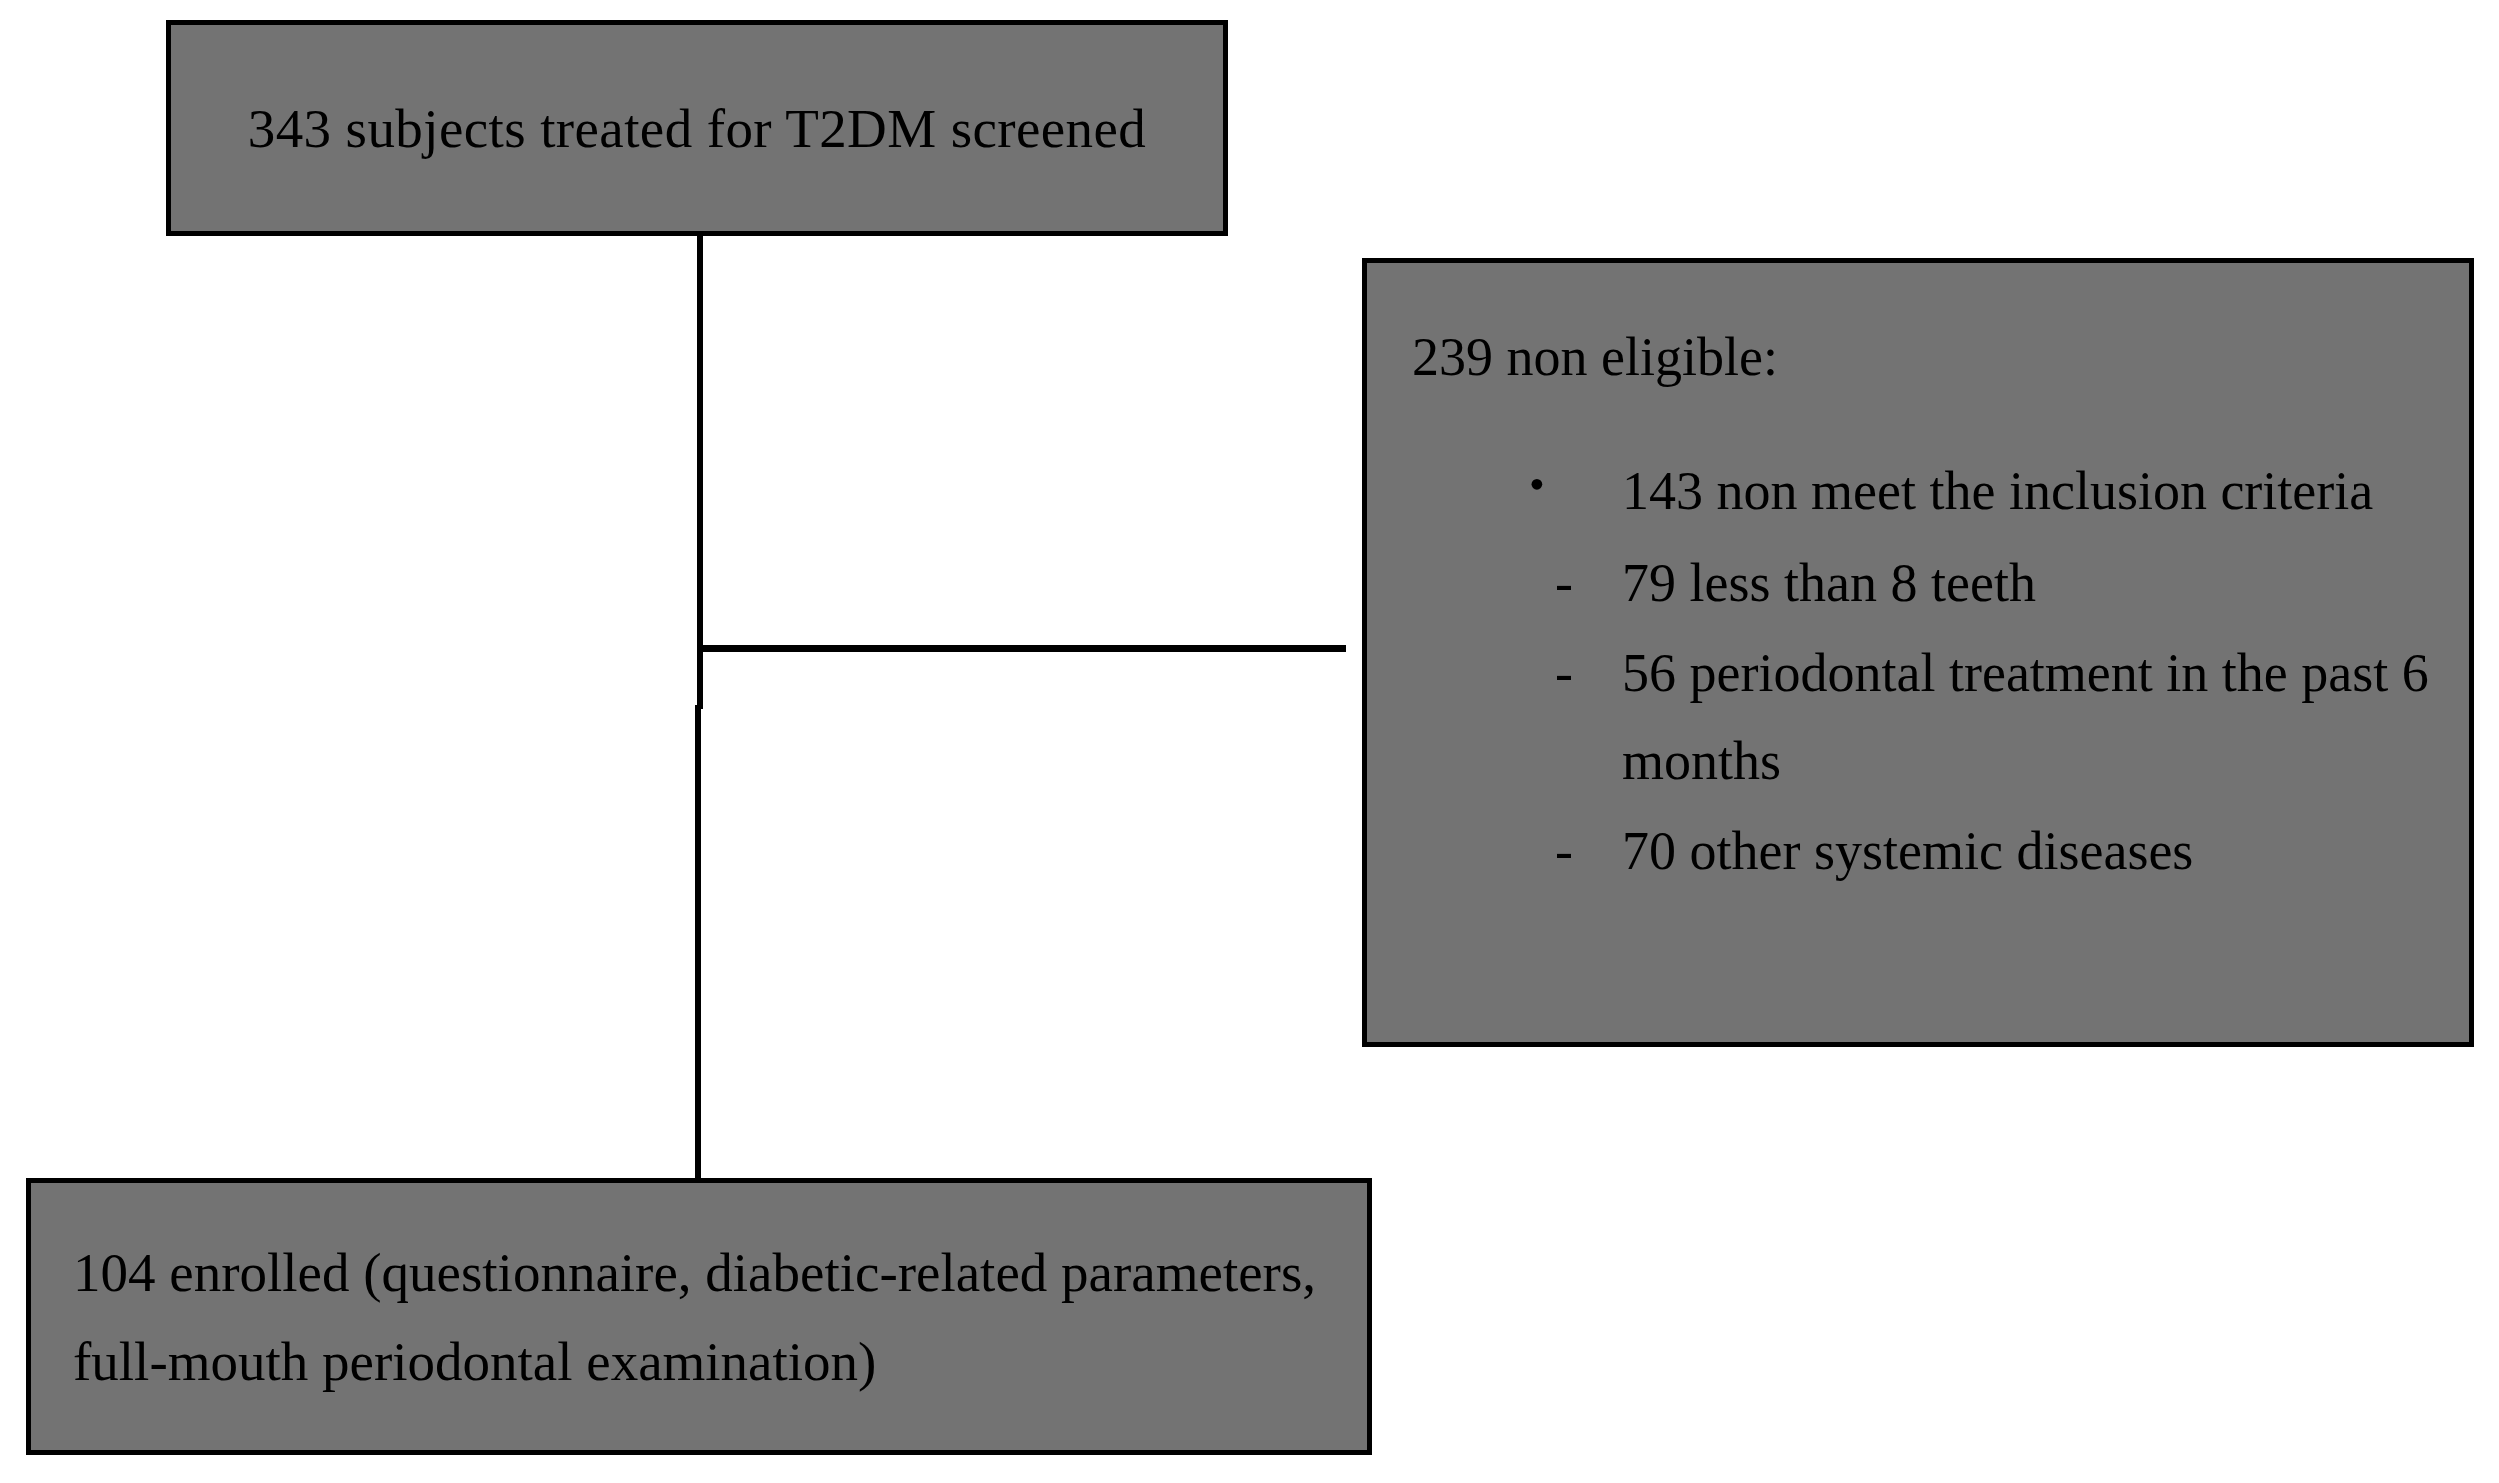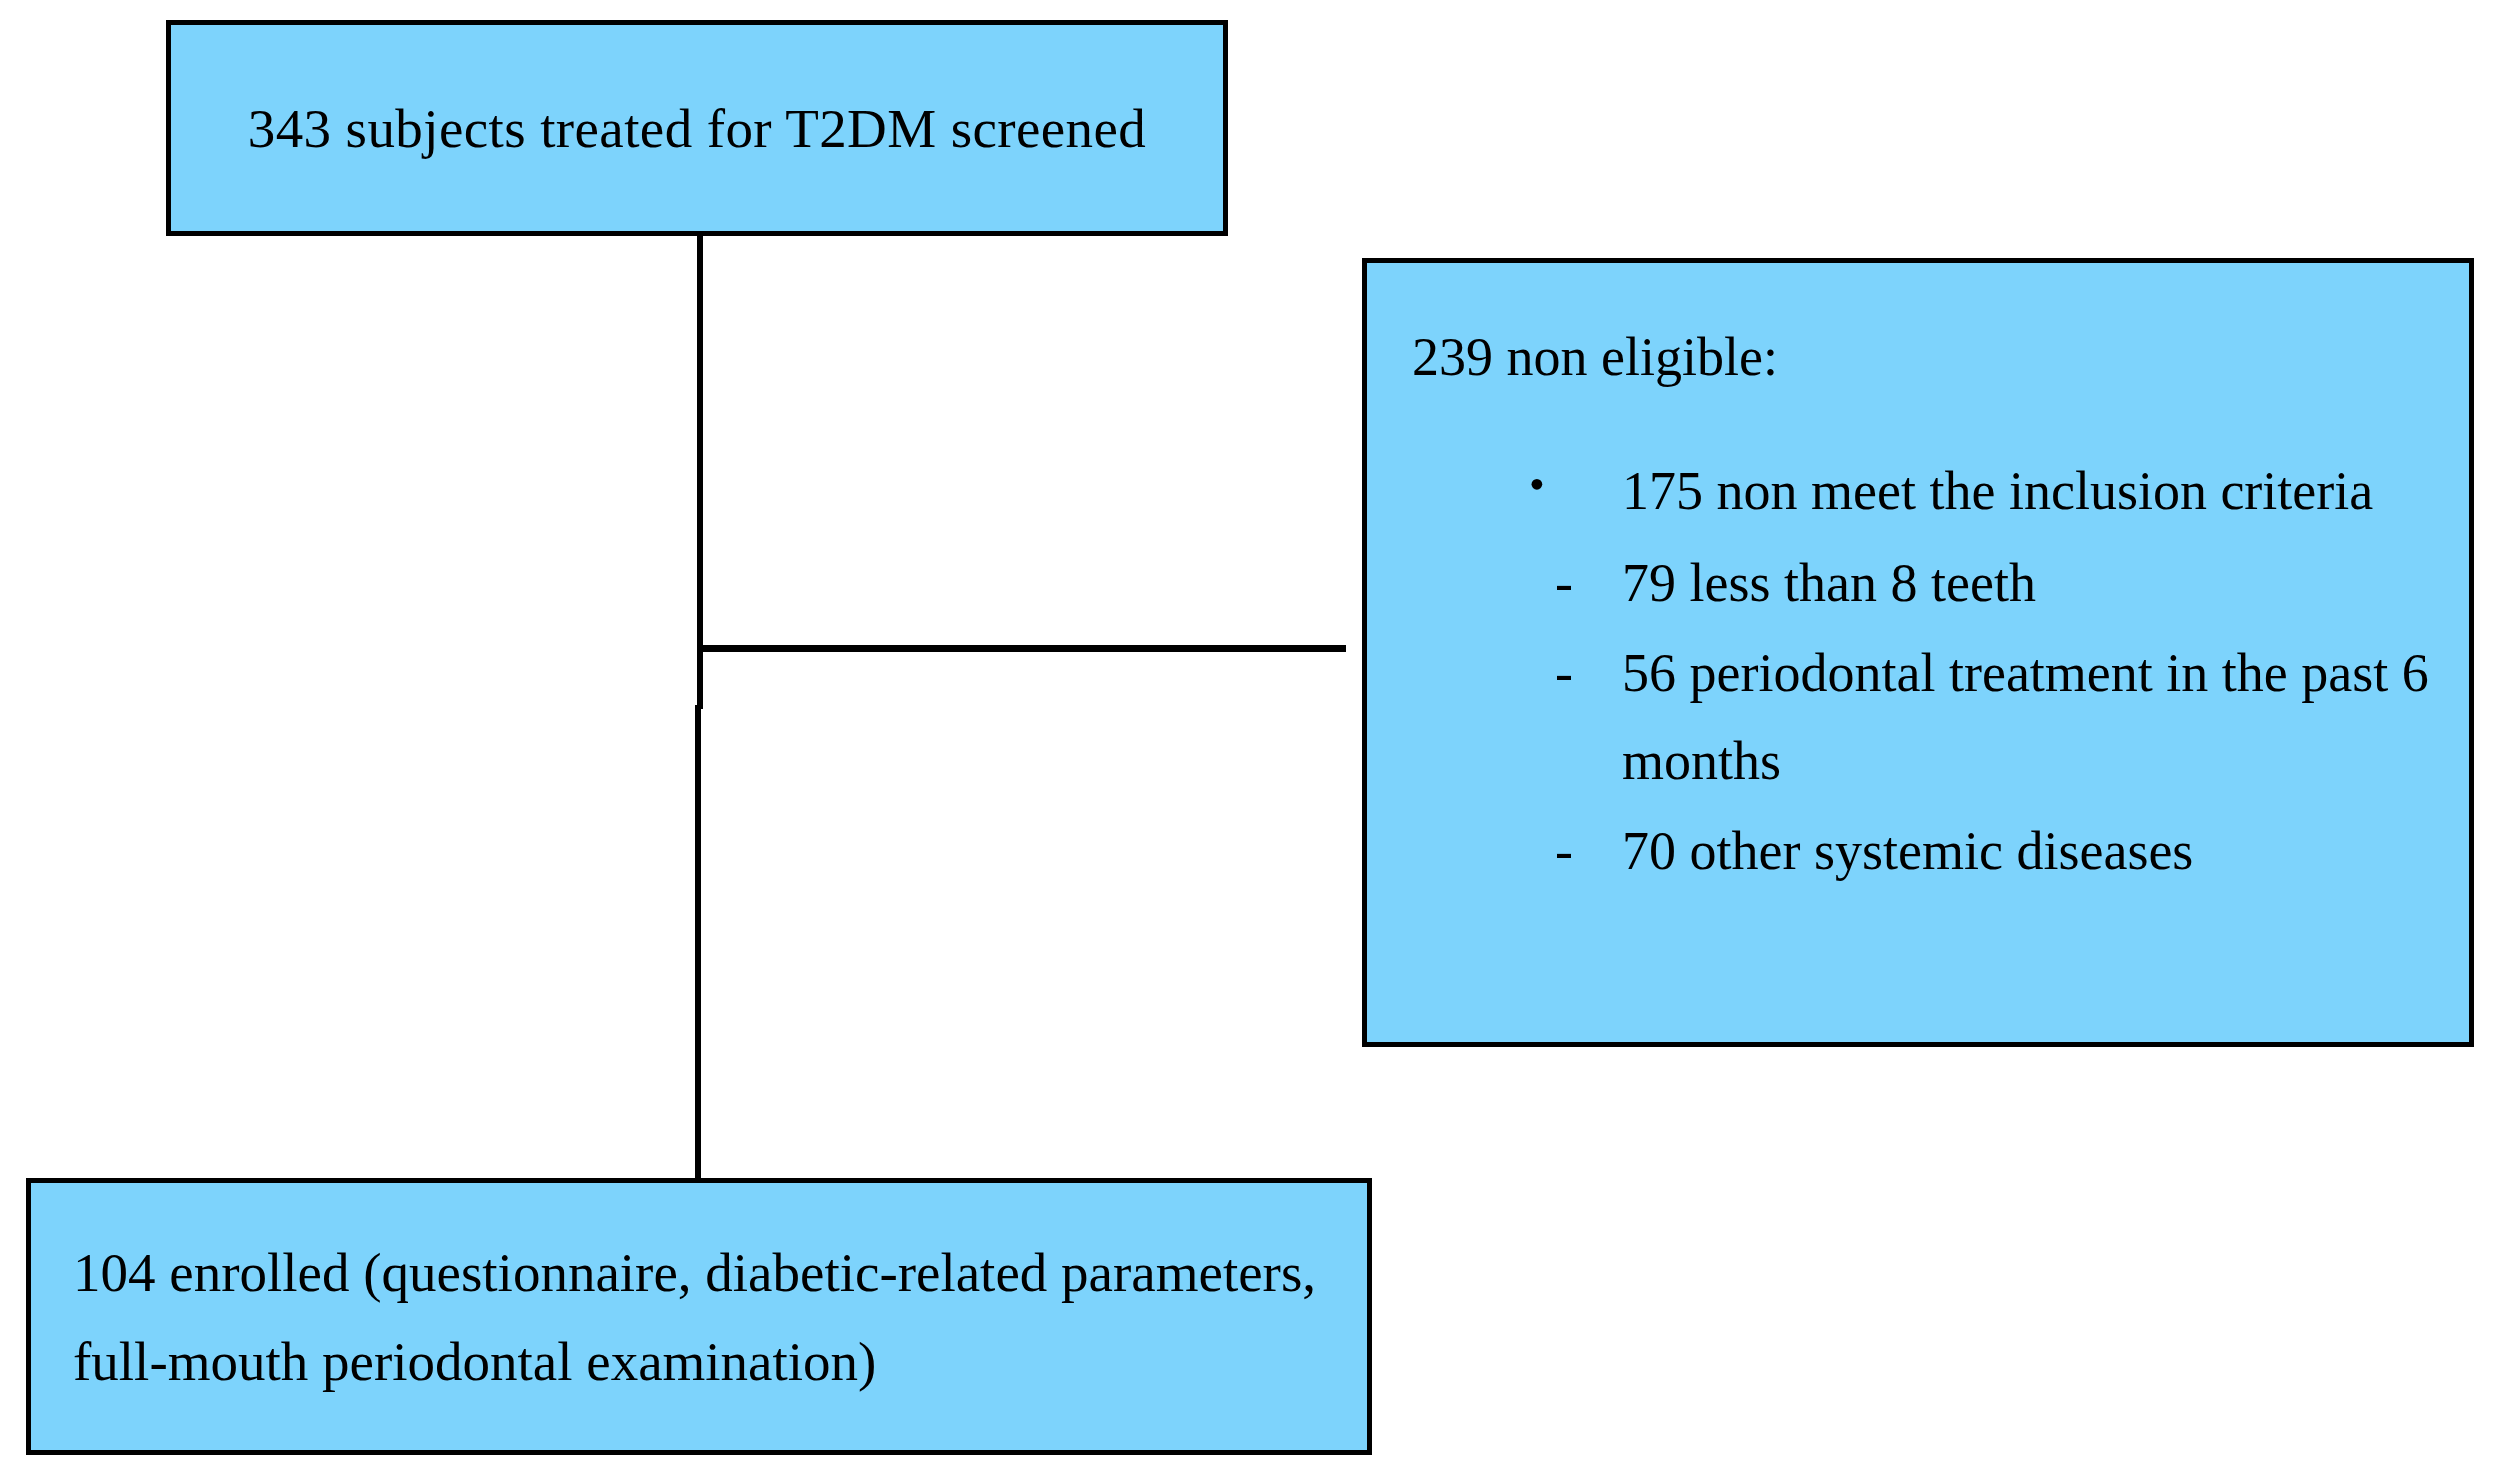--- a/index.html
+++ b/index.html
@@ -15,21 +15,21 @@
     font-family: "Liberation Serif", "DejaVu Serif", serif;
     color: #000000;
     overflow: hidden;
   }
 
   
   .box {
     position: absolute;
     box-sizing: border-box;
     border: 5px solid #000000;
-    background: #7dd3fc;
+    background: #737373;
   }
 
   #box-screened {
     left: 166px;
     top: 19.5px;
     width: 1062px;
     height: 216px;
   }
   #box-screened .box-text {
     position: absolute;
@@ -150,21 +150,21 @@
 
   <div class="box" id="box-screened">
     <div class="box-text">343 subjects treated for T2DM screened</div>
   </div>
 
   <div class="box" id="box-noneligible">
     <div class="heading">239 non eligible:</div>
 
     <div class="bullet-row">
       <span class="marker disc">•</span>
-      <span class="row-text">175 non meet the inclusion criteria</span>
+      <span class="row-text">143 non meet the inclusion criteria</span>
     </div>
 
     <div class="dash-row">
       <span class="marker">-</span>
       <span class="row-text">79 less than 8 teeth</span>
     </div>
 
     <div class="dash-row">
       <span class="marker">-</span>
       <span class="row-text">56 periodontal treatment in the past 6 months</span>

